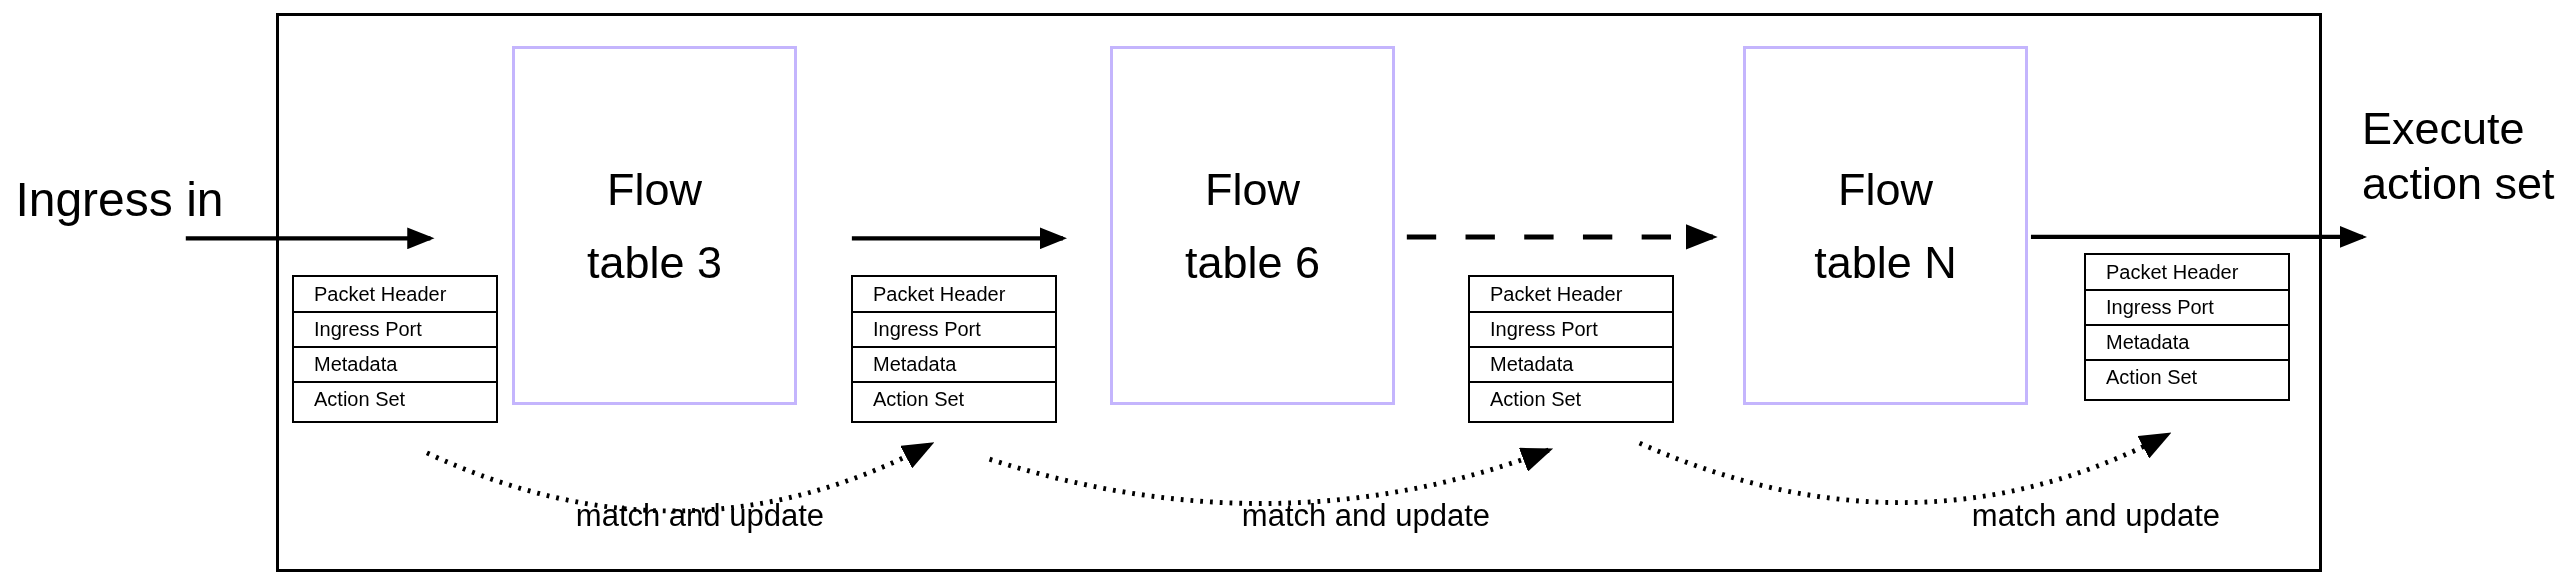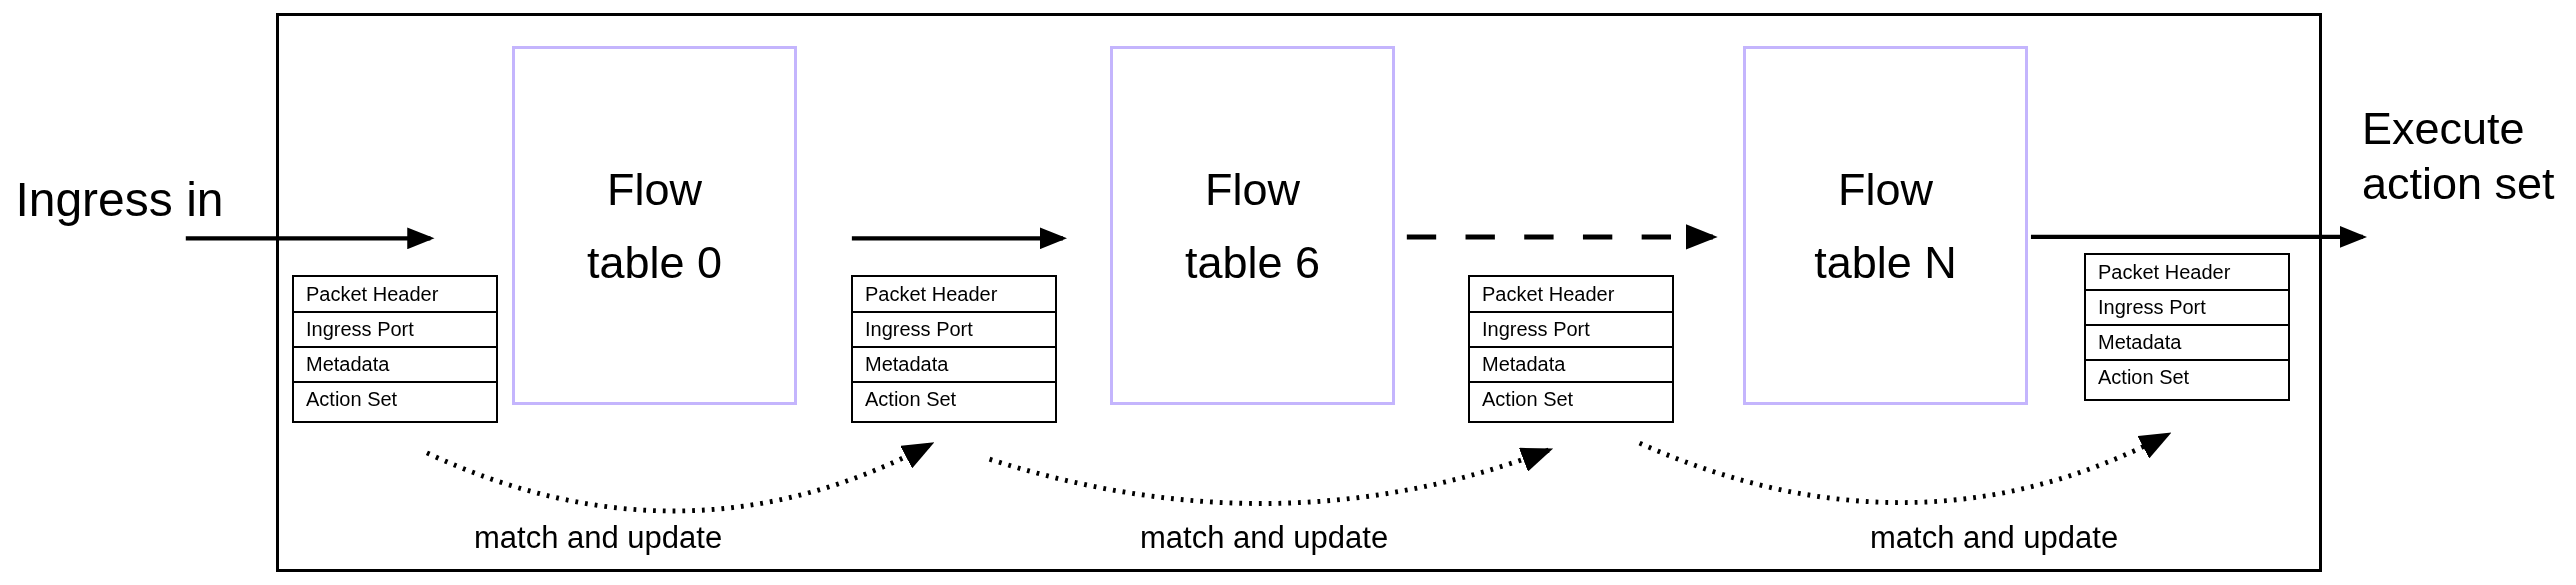--- a/index.html
+++ b/index.html
@@ -97,30 +97,30 @@
   }
   .st1 { left: 292px;  top: 275px; }
   .st2 { left: 851px; top: 275px; }
   .st3 { left: 1468px; top: 275px; }
   .st4 { left: 2084px; top: 253px; }
   .st-row {
     height: 33px;
     line-height: 33px;
     border-bottom: 2.1px solid #000000;
     font-size: 20px;
-    padding-left: 12px;
+    padding-left: 20px;
     overflow: hidden;
   }
   .st-row:last-child {
     border-bottom: none;
   }
   .match {
-    top: 520px;
+    top: 498px;
     width: 350px;
-    text-align: left;
+    text-align: right;
     font-size: 31px;
   }
   .m1 { left: 474px;  }
   .m2 { left: 1140px; }
   .m3 { left: 1870px; }
 </style>
 </head>
 <body>
 
 <div class="canvas">
@@ -140,21 +140,21 @@
     <path class="dotted" d="M 610 648 Q 980 820 1330 636" marker-end="url(#ah)"></path>
     <path class="dotted" d="M 1415 657 Q 1830 790 2215 644" marker-end="url(#ah)"></path>
     <path class="dotted" d="M 2345 634 Q 2740 810 3100 622" marker-end="url(#ah)"></path>
   </svg>
 
   <div class="label packet-in">Ingress in</div>
 
   <div class="flow-box ft0">
     <div class="flow-label">
       <div>Flow</div>
-      <div>table 0</div>
+      <div>table 3</div>
     </div>
   </div>
 
   <div class="flow-box ft1">
     <div class="flow-label">
       <div>Flow</div>
       <div>table 6</div>
     </div>
   </div>
 

